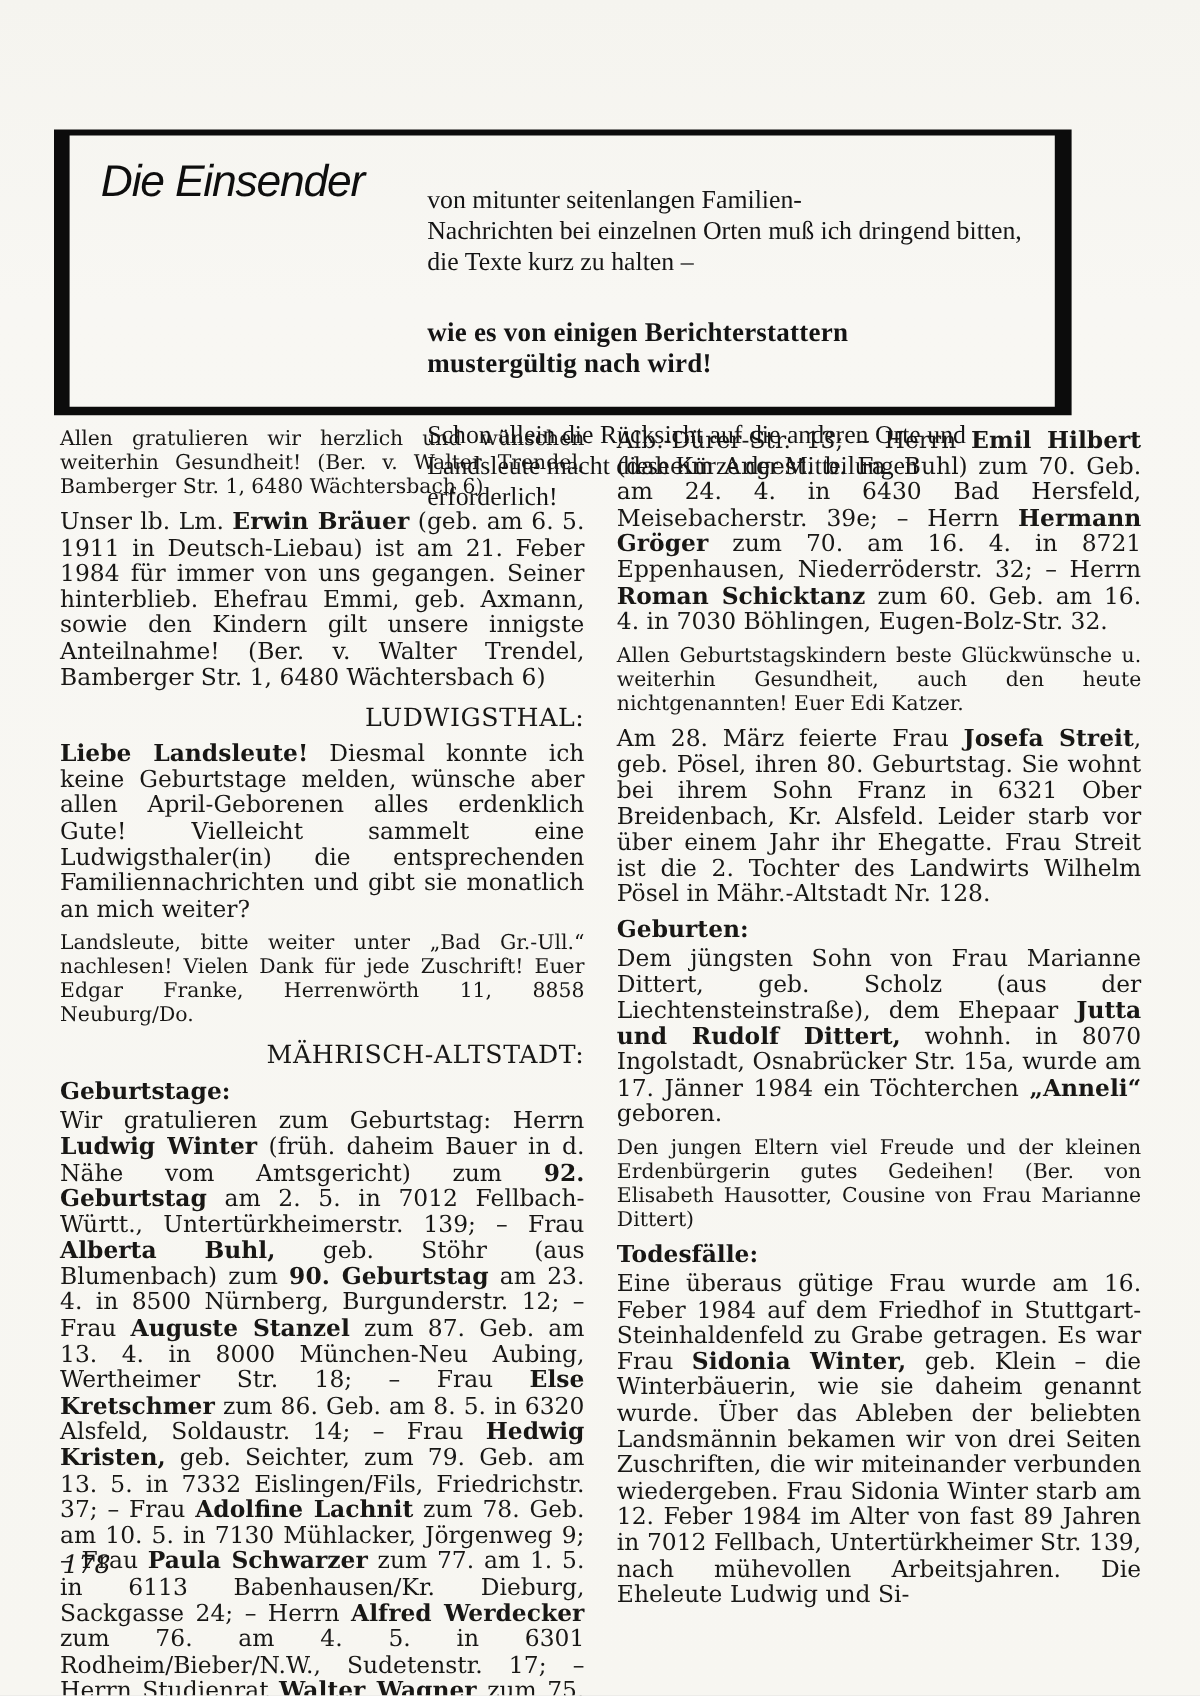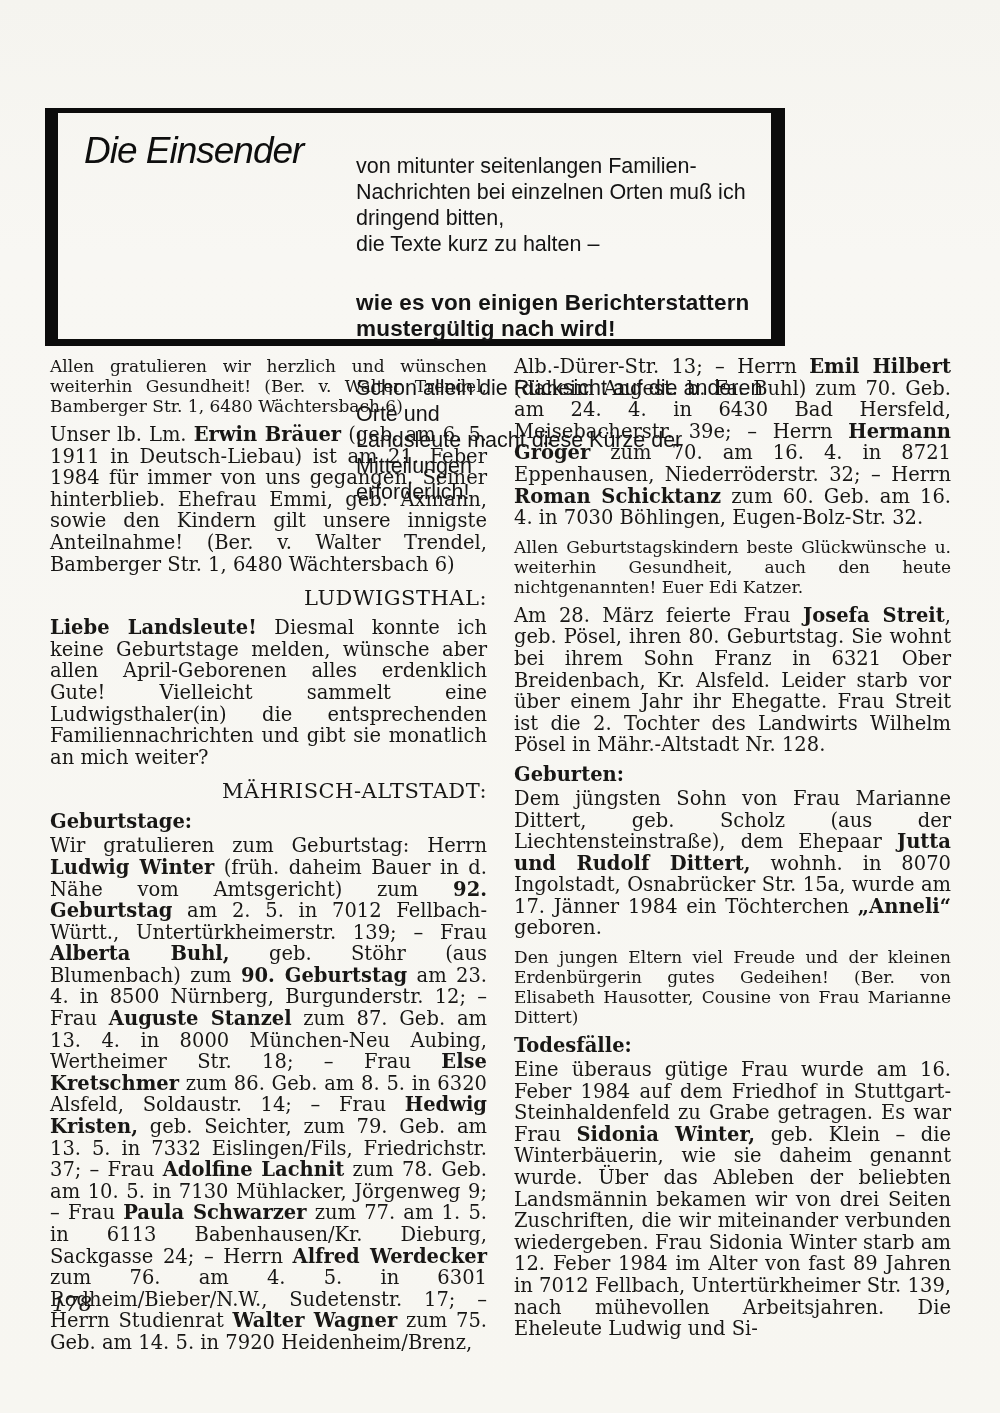--- a/index.html
+++ b/index.html
@@ -9,34 +9,34 @@
     position:relative;
     width:1000px; height:1413px;
     background:#f7f6f1;
     background-image:linear-gradient(180deg,#f5f4ef 0%,#f8f7f3 18%,#f7f6f1 100%);
     color:#181715;
     overflow:hidden;
   }
   
   .notice-box {
     position:absolute; left:45px; top:108px;
-    width:740px; height:238px;
+    width:848px; height:238px;
     border-style:solid; border-color:#0c0c0c;
     border-width:5px 14px 7px 13px;
     display:flex; align-items:flex-start;
     padding:14px 6px 8px 26px;
   }
   .notice-title {
     flex:none; width:272px;
     font-family:"Liberation Sans", sans-serif;
     font-style:italic; font-size:37px; letter-spacing:-1px;
     color:#0e0e0e; padding-top:3px;
   }
   .notice-body {
-    font-family:Liberation Sans, sans-serif;
+    font-family:Liberation Serif, serif;
     font-size:21.5px; line-height:26px;
     color:#141414; white-space:pre-line;
   }
   .notice-body .n-normal { margin:0 0 7px 0; }
   .notice-body .n-bold  { margin:0 0 7px 0; font-weight:bold; font-size:22.5px; letter-spacing:0.2px; }
   
   .columns {
     position:absolute; left:50px; top:356px;
     width:901px; display:flex; gap:27px;
   }
@@ -74,20 +74,21 @@
     </div>
   </div>
 
   <div class="columns">
 
     <div class="col">
       <p class="small">Allen gratulieren wir herzlich und wünschen weiterhin Gesundheit! (Ber. v. Walter Trendel, Bamberger Str. 1, 6480 Wächtersbach 6)</p>
       <p class="body"><span>Unser lb. Lm. </span><b>Erwin Bräuer</b><span> (geb. am 6. 5. 1911 in Deutsch-Liebau) ist am 21. Feber 1984 für immer von uns gegangen. Seiner hinterblieb. Ehefrau Emmi, geb. Axmann, sowie den Kindern gilt unsere innigste Anteilnahme! (Ber. v. Walter Trendel, Bamberger Str. 1, 6480 Wächtersbach 6)</span></p>
       <h3 class="place">LUDWIGSTHAL:</h3>
       <p class="body"><b>Liebe Landsleute!</b><span> Diesmal konnte ich keine Geburtstage melden, wünsche aber allen April-Geborenen alles erdenklich Gute! Vielleicht sammelt eine Ludwigsthaler(in) die entsprechenden Familiennachrichten und gibt sie monatlich an mich weiter?</span></p>
+      <p class="small">Landsleute, bitte weiter unter „Bad Gr.-Ull.“ nachlesen! Vielen Dank für jede Zuschrift! Euer Edgar Franke, Herrenwörth 11, 8858 Neuburg/Do.</p>
       <h3 class="place">MÄHRISCH-ALTSTADT:</h3>
       <h4 class="sub">Geburtstage:</h4>
       <p class="body"><span>Wir gratulieren zum Geburtstag: Herrn </span><b>Ludwig Winter</b><span> (früh. daheim Bauer in d. Nähe vom Amtsgericht) zum </span><b>92. Geburtstag</b><span> am 2. 5. in 7012 Fellbach-Württ., Untertürkheimerstr. 139; – Frau </span><b>Alberta Buhl,</b><span> geb. Stöhr (aus Blumenbach) zum </span><b>90. Geburtstag</b><span> am 23. 4. in 8500 Nürnberg, Burgunderstr. 12; – Frau </span><b>Auguste Stanzel</b><span> zum 87. Geb. am 13. 4. in 8000 München-Neu Aubing, Wertheimer Str. 18; – Frau </span><b>Else Kretschmer</b><span> zum 86. Geb. am 8. 5. in 6320 Alsfeld, Soldaustr. 14; – Frau </span><b>Hedwig Kristen,</b><span> geb. Seichter, zum 79. Geb. am 13. 5. in 7332 Eislingen/Fils, Friedrichstr. 37; – Frau </span><b>Adolfine Lachnit</b><span> zum 78. Geb. am 10. 5. in 7130 Mühlacker, Jörgenweg 9; – Frau </span><b>Paula Schwarzer</b><span> zum 77. am 1. 5. in 6113 Babenhausen/Kr. Dieburg, Sackgasse 24; – Herrn </span><b>Alfred Werdecker</b><span> zum 76. am 4. 5. in 6301 Rodheim/Bieber/N.W., Sudetenstr. 17; – Herrn Studienrat </span><b>Walter Wagner</b><span> zum 75. Geb. am 14. 5. in 7920 Heidenheim/Brenz,</span></p>
     </div>
 
     <div class="col">
       <p class="body"><span>Alb.-Dürer-Str. 13; – Herrn </span><b>Emil Hilbert</b><span> (daheim Angest. b. Fa. Buhl) zum 70. Geb. am 24. 4. in 6430 Bad Hersfeld, Meisebacherstr. 39e; – Herrn </span><b>Hermann Gröger</b><span> zum 70. am 16. 4. in 8721 Eppenhausen, Niederröderstr. 32; – Herrn </span><b>Roman Schicktanz</b><span> zum 60. Geb. am 16. 4. in 7030 Böhlingen, Eugen-Bolz-Str. 32.</span></p>
       <p class="small">Allen Geburtstagskindern beste Glückwünsche u. weiterhin Gesundheit, auch den heute nichtgenannten! Euer Edi Katzer.</p>
       <p class="body"><span>Am 28. März feierte Frau </span><b>Josefa Streit</b><span>, geb. Pösel, ihren 80. Geburtstag. Sie wohnt bei ihrem Sohn Franz in 6321 Ober Breidenbach, Kr. Alsfeld. Leider starb vor über einem Jahr ihr Ehegatte. Frau Streit ist die 2. Tochter des Landwirts Wilhelm Pösel in Mähr.-Altstadt Nr. 128.</span></p>
       <h4 class="sub">Geburten:</h4>

